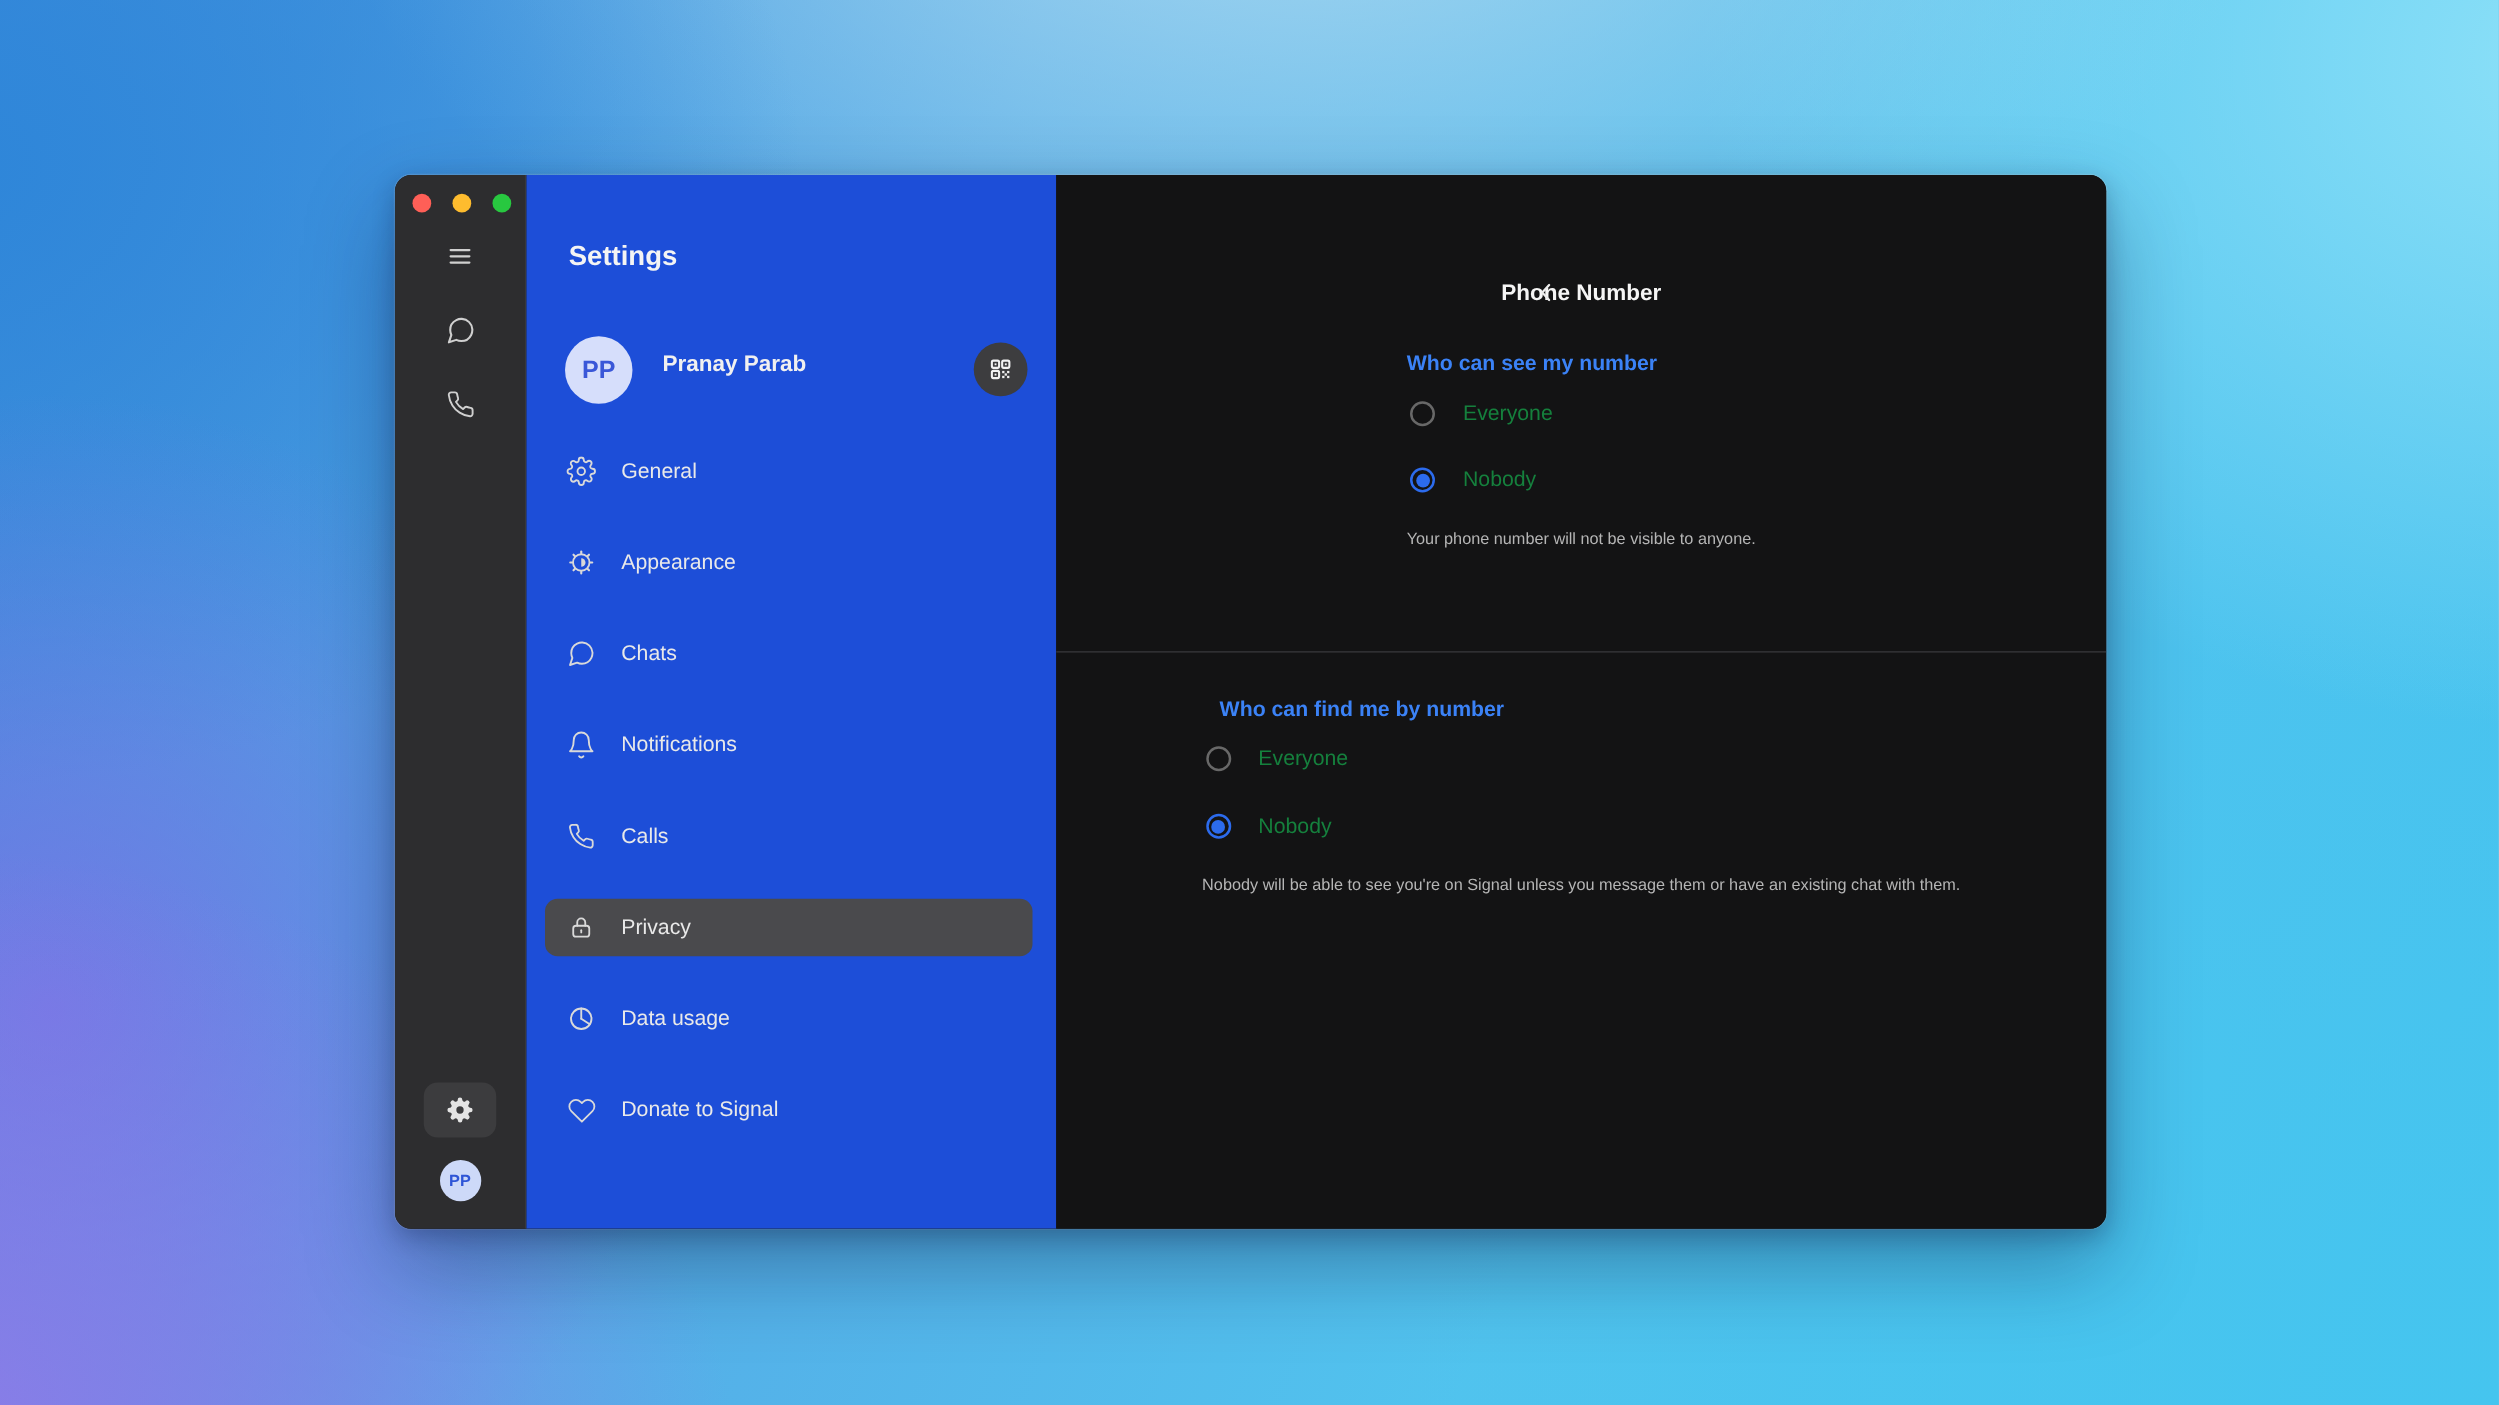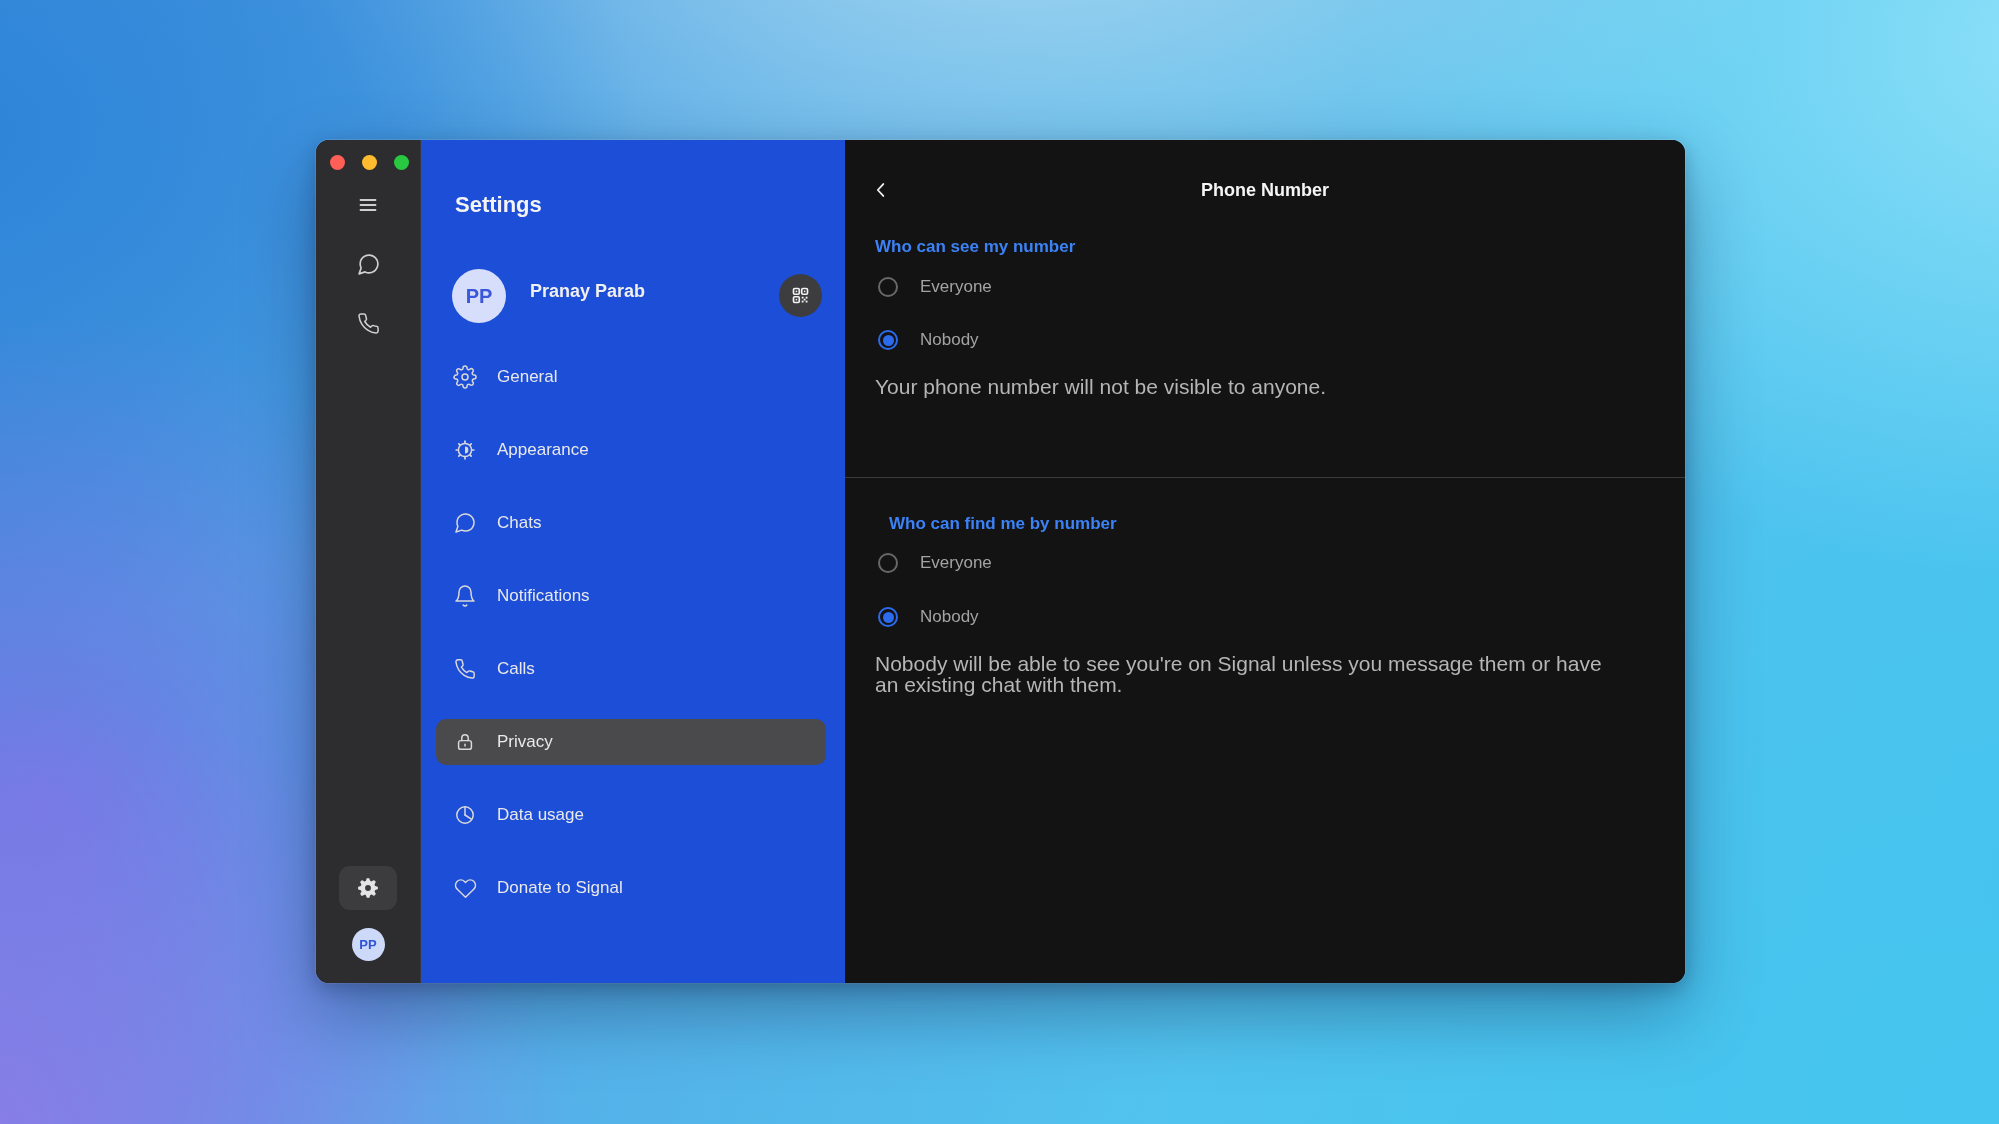--- a/index.html
+++ b/index.html
@@ -61,36 +61,36 @@
   }
   .menu { margin-top:31px; display:flex; flex-direction:column; gap:27px; }
   .menu-row {
     height:46px; border-radius:10px; display:flex; align-items:center;
     padding-left:17px; color:#e9e9e9;
   }
   .menu-row.selected { background:#4a4a4d; }
   .menu-icon { width:24px; height:24px; color:#d9d9d9; flex:0 0 24px; }
   .menu-label { margin-left:20px; font-size:17px; }
   
-  .main { flex:1; background:#131314; padding-top:28px; display:flex; flex-direction:column; position:relative; }
+  .main { flex:1; background:#131314; padding-top:72px; display:flex; flex-direction:column; position:relative;align-items:center; }
   .main-header { height:44px; position:relative; display:flex; align-items:center; }
   .back-btn { position:absolute; left:14px; top:0; width:44px; height:44px; display:flex; align-items:center; justify-content:center; color:#ececec; }
   .main-title { width:100%; text-align:center; font-size:18px; font-weight:bold; color:#f5f5f5; }
   .section { padding:0 30px; }
   .section-heading { font-size:17px; font-weight:bold; color:#3b82f6; line-height:22px; }
   .sec1 .section-heading { margin-top:24px; }
   .option-row { display:flex; align-items:center; height:26px; }
   .option-row .radio { margin-left:3px; }
   .opt-1 { margin-top:16px; } .opt-2 { margin-top:27px; }
   .sec2 .opt-1 { margin-top:15px; } .sec2 .opt-2 { margin-top:28px; }
   .radio { width:20px; height:20px; border-radius:50%; border:2px solid #686868; position:relative; flex:0 0 20px; }
   .radio.selected { border:2.5px solid #2c6bed; }
   .radio.selected::after { content:""; position:absolute; inset:2.5px; border-radius:50%; background:#2c6bed; }
-  .option-label { margin-left:22px; font-size:17px; color:#a3a3a3; }
-  .section-desc { margin-top:23px; font-size:21px; line-height:21px; color:#b5b5b5; max-width:748px; }
+  .option-label { margin-left:22px; font-size:17px; color:#15803d; }
+  .section-desc { margin-top:23px; font-size:13px; line-height:21px; color:#b5b5b5; max-width:748px; }
   .panel-divider { margin-top:80px; height:1px; background:#3a3a3c; width:100%; }
   .sec2 .section-heading { margin-top:35px;margin-left:14px; }
   svg { display:block; }
 </style>
 </head>
 <body>
 
 <div class="window">
 
   <div class="rail">

